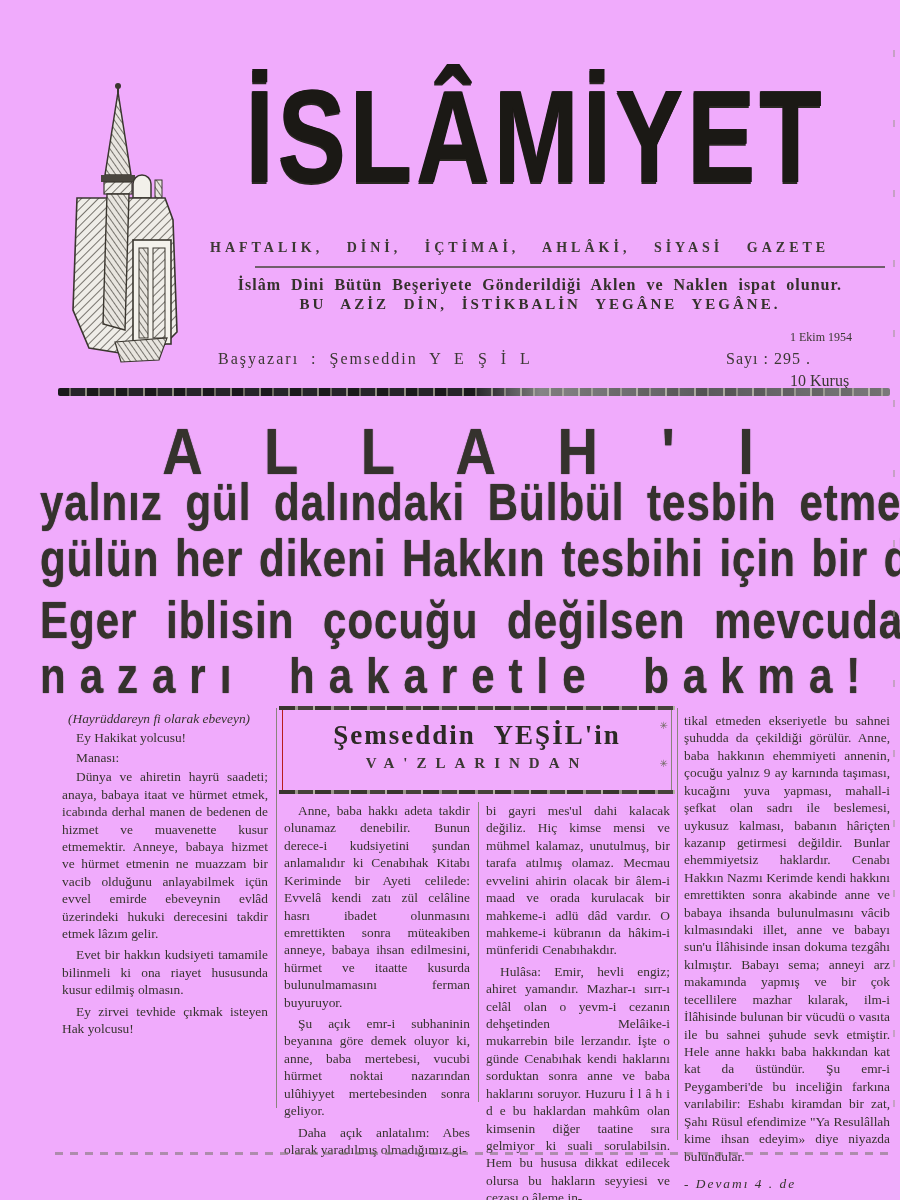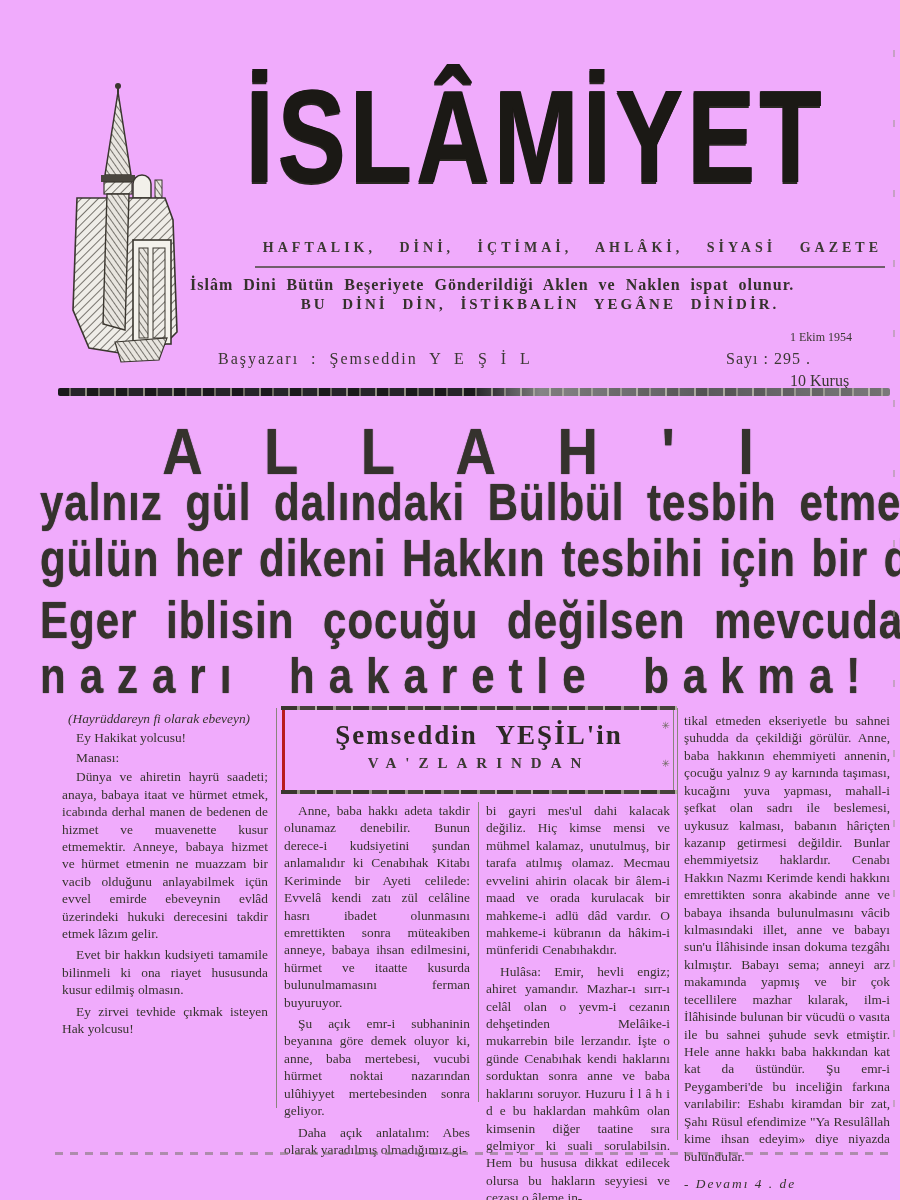--- a/index.html
+++ b/index.html
@@ -12,30 +12,30 @@
   .emblem{position:absolute;left:55px;top:80px;width:145px;height:290px;}
   .masthead-title{
     position:absolute;left:188px;top:68px;width:694px;text-align:center;
     font-family:"Liberation Sans",sans-serif;font-weight:bold;
     font-size:102px;letter-spacing:4px;line-height:1.05;
     transform:scaleY(1.30);transform-origin:top center;
     color:#1b1915;text-shadow:1px 0 0 #1b1915,0 1px 0 #2a2722;
     white-space:nowrap;
   }
   .masthead-sub{
-    position:absolute;left:210px;top:240px;width:672px;text-align:right;
+    position:absolute;left:210px;top:240px;width:672px;text-align:left;
     font-family:"Liberation Serif",serif;font-weight:bold;font-size:14px;
     letter-spacing:4px;word-spacing:16px;color:#3b3833;
   }
   .rule-thin{
     position:absolute;left:255px;top:266px;width:630px;height:0;
     border-top:2px solid #504c46;opacity:.8;
   }
   .motto1{
-    position:absolute;left:190px;top:276px;width:700px;text-align:left;
+    position:absolute;left:190px;top:276px;width:700px;text-align:center;
     font-weight:bold;font-size:16px;letter-spacing:1px;word-spacing:5px;color:#34312c;
   }
   .motto2{
     position:absolute;left:190px;top:296px;width:700px;text-align:center;
     font-weight:bold;font-size:15px;letter-spacing:3px;word-spacing:8px;color:#34312c;
   }
   .editor{
     position:absolute;left:218px;top:350px;font-size:16px;
     letter-spacing:2px;word-spacing:6px;color:#3b3833;
   }
@@ -60,21 +60,21 @@
       font-family:"Liberation Sans",sans-serif;font-weight:bold;color:#35322d;
       white-space:nowrap;text-shadow:0 0 1px #3a3732;}
   .hl1{top:414px;font-size:56px;letter-spacing:24px;transform:scaleY(1.15);transform-origin:top center;left:60px;}
   .hl2{top:474px;font-size:42px;word-spacing:10px;letter-spacing:1px;transform:scaleY(1.22);transform-origin:top center;}
   .hl3{top:530px;font-size:42px;word-spacing:3px;letter-spacing:1px;transform:scaleY(1.22);transform-origin:top center;}
   .hl4{top:592px;font-size:42px;word-spacing:16px;letter-spacing:1px;transform:scaleY(1.22);transform-origin:top center;}
   .hl5{top:648px;font-size:42px;letter-spacing:14px;word-spacing:18px;transform:scaleY(1.18);transform-origin:top center;}
   
   .feature-box{
     position:absolute;left:282px;top:706px;width:388px;height:88px;
-    border-left:3px solid #b91c1c;border-right:1px solid #8a857c;
+    border-left:1px solid #b91c1c;border-right:1px solid #8a857c;
     text-align:center;
   }
   .feature-box::before,.feature-box::after{
     content:"";position:absolute;left:-4px;right:-4px;height:4px;
     background:repeating-linear-gradient(90deg,#39352f 0 16px,#9b968c 16px 19px,#46423b 19px 34px,#b5b0a5 34px 36px);
   }
   .feature-box::before{top:0;}
   .feature-box::after{bottom:0;}
   .fb-title{
     margin-top:14px;font-family:"Liberation Serif",serif;font-weight:bold;
@@ -146,21 +146,21 @@
     <rect x="84" y="168" width="9" height="90" fill="url(#hatch2)" stroke="#3a362f" stroke-width="1"></rect>
     <rect x="98" y="168" width="12" height="90" fill="url(#hatch)" stroke="#3a362f" stroke-width="1"></rect>
 
     <polygon points="60,262 112,258 104,280 66,282" fill="url(#hatch2)" stroke="#3a362f" stroke-width="1.2"></polygon>
   </svg>
 
   <div class="masthead-title">İSLÂMİYET</div>
   <div class="masthead-sub">HAFTALIK, DİNİ, İÇTİMAİ, AHLÂKİ, SİYASİ GAZETE</div>
   <div class="rule-thin"></div>
   <div class="motto1">İslâm Dini Bütün Beşeriyete Gönderildiği Aklen ve Naklen ispat olunur.</div>
-  <div class="motto2">BU DİNİ DİN, İSTİKBALİN YEGÂNE DİNİDİR.</div>
+  <div class="motto2">BU AZİZ DİN, İSTİKBALİN YEGÂNE YEGÂNE.</div>
 
   <div class="editor">Başyazarı :  Şemseddin  Y E Ş İ L</div>
   <div class="issue">Sayı : 295 .</div>
   <div class="date">1 Ekim 1954</div>
   <div class="price">10 Kuruş</div>
 
   <div class="rule-thick"></div>
 
   <div class="hl hl1">A L L A H ' I</div>
   <div class="hl hl2">yalnız gül dalındaki Bülbül tesbih etmez ,</div>

